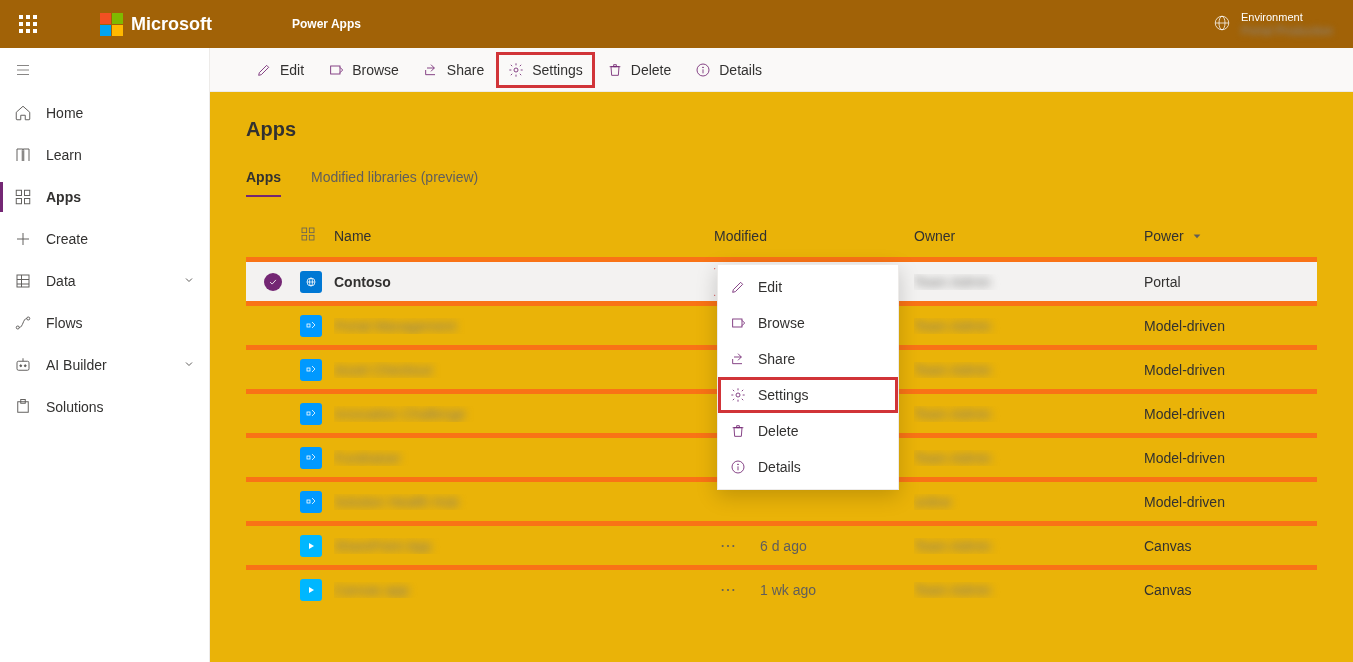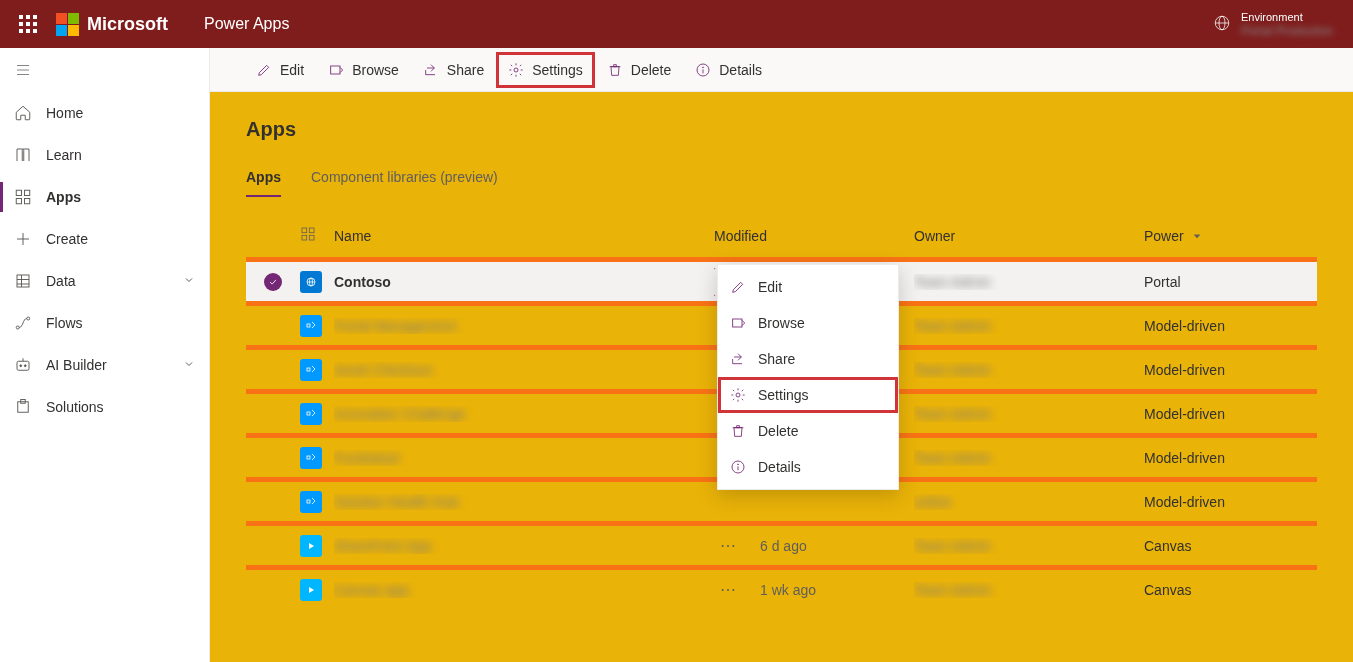--- a/index.html
+++ b/index.html
@@ -8,45 +8,46 @@
     font-size: 14px;
     color: #323130;
     background: #faf9f8;
     width: 1353px;
     height: 662px;
     overflow: hidden;
   }
   
   .topbar {
     height: 48px;
-    background: #7f1d1d;
+    background: #a16207;
     color: #fff;
     display: flex;
     align-items: center;
     padding: 0 8px;
+    gap: 44px;
   }
   .waffle {
     width: 40px; height: 40px;
     display:flex;align-items:center;justify-content:center;
     cursor:pointer;
   }
   .waffle-grid {
     display:grid;grid-template-columns:repeat(3,4px);grid-template-rows:repeat(3,4px);gap:3px;
   }
   .waffle-grid span{width:4px;height:4px;background:#fff;display:block;}
   .ms-logo {
     display:flex;align-items:center;gap:8px;margin-left:8px;margin-right:36px;
     font-size:18px;font-weight:600;
   }
   .ms-squares{display:grid;grid-template-columns:11px 11px;grid-template-rows:11px 11px;gap:1px;}
   .ms-squares span:nth-child(1){background:#f25022;}
   .ms-squares span:nth-child(2){background:#7fba00;}
   .ms-squares span:nth-child(3){background:#00a4ef;}
   .ms-squares span:nth-child(4){background:#ffb900;}
-  .app-title{font-size:16px;font-weight:400;}
+  .app-title{font-size:12px;font-weight:700;}
   .topbar-right{margin-left:auto;display:flex;align-items:center;gap:10px;margin-right:12px;}
   .env-icon svg{width:18px;height:18px;stroke:#fff;fill:none;}
   .env-block{font-size:11px;line-height:14px;}
   .env-value{color:#888;filter:blur(3px);font-size:12px;}
 
   
   .shell{display:flex;height:calc(662px - 48px);}
   .sidebar{
     width:210px;background:#fff;border-right:1px solid #edebe9;
     display:flex;flex-direction:column;
@@ -335,21 +336,21 @@
             </svg>
           </span>
         <span>Details</span>
       </div>
     </div>
 
     <div class="page">
       <div class="page-title">Apps</div>
       <div class="tabs">
         <div class="tab active">Apps</div>
-        <div class="tab">Component libraries (preview)</div>
+        <div class="tab">Modified libraries (preview)</div>
       </div>
 
       <div class="grid">
         <div class="grid-head">
           <div class="cell"></div>
           <div class="cell head-icon"><svg viewBox="0 0 24 24">
                 <rect x="3" y="3" width="7" height="7"></rect>
                 <rect x="14" y="3" width="7" height="7"></rect>
                 <rect x="3" y="14" width="7" height="7"></rect>
                 <rect x="14" y="14" width="7" height="7"></rect>

